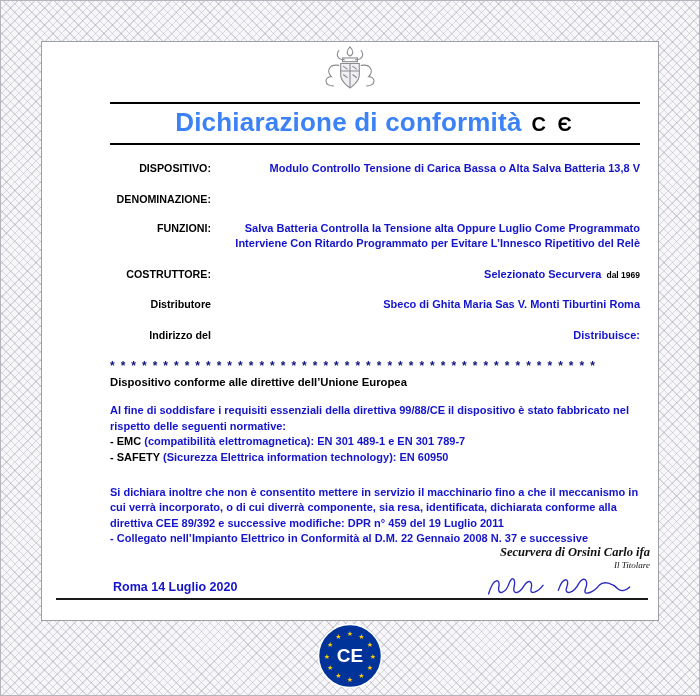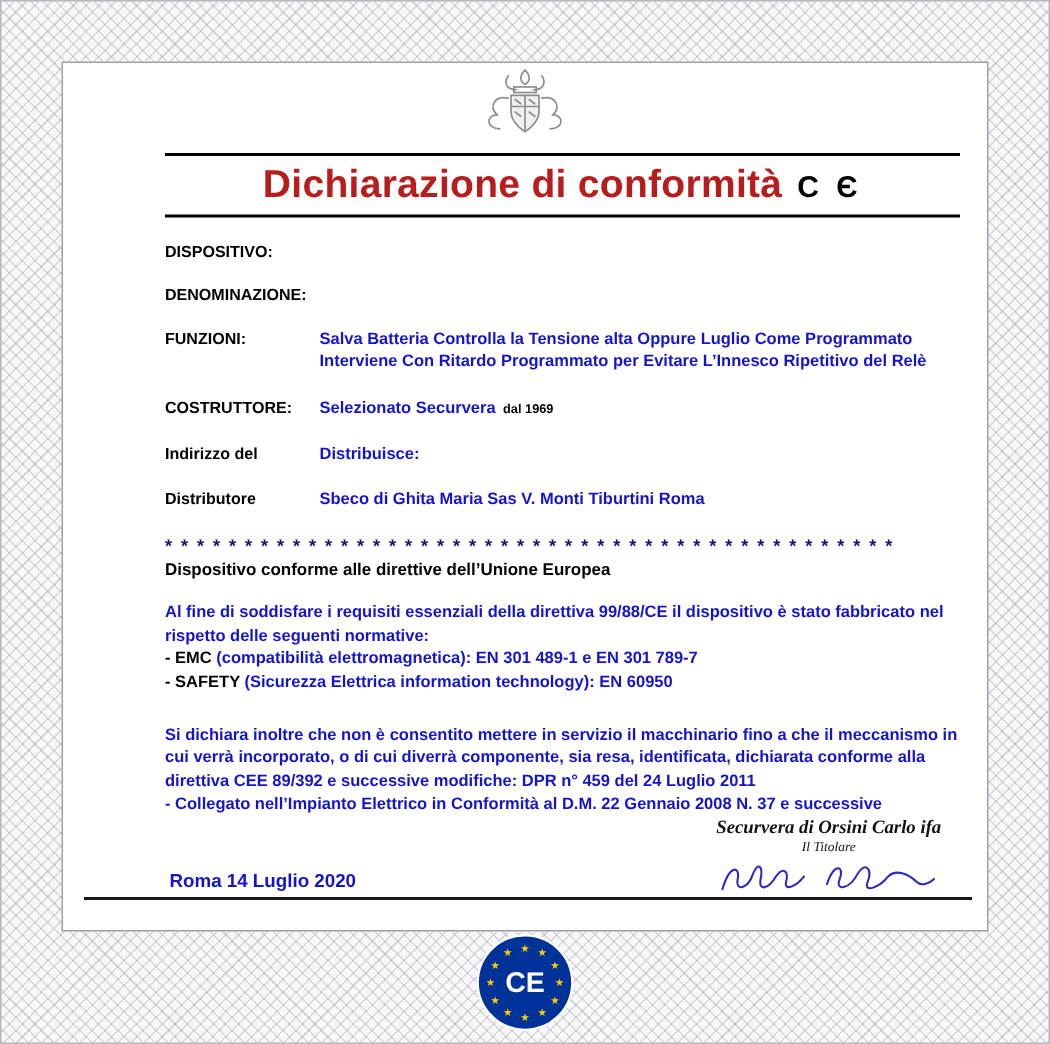--- a/index.html
+++ b/index.html
@@ -7,37 +7,37 @@
   body{width:700px;height:696px;font-family:"Liberation Sans",sans-serif;}
   .page{position:relative;width:700px;height:696px;overflow:hidden;border:1px solid #b5b5bd;
     background:
       repeating-linear-gradient(45deg, rgba(140,140,155,.30) 0 1px, transparent 1px 6px),
       repeating-linear-gradient(-45deg, rgba(140,140,155,.30) 0 1px, transparent 1px 6px),
       #f7f7f9;}
   .panel{position:absolute;left:40px;right:40px;top:40px;bottom:74px;background:#fff;
     border:1px solid #9aa0a6;padding:2px 18px 0 68px;overflow:hidden;}
   .crest-wrap{margin-left:-50px;text-align:center;height:56px;}
   .title-block{border-top:2px solid #000;border-bottom:2px solid #000;padding:3px 0 5px 0;text-align:center;margin-top:2px;}
-  .title-text{font-size:26px;font-weight:bold;color:#b91c1c;letter-spacing:.2px;}
+  .title-text{font-size:26px;font-weight:bold;color:#3b82f6;letter-spacing:.2px;}
   .ce-mark{font-weight:600;font-size:20px;letter-spacing:3px;margin-left:10px;color:#000;}
   .fields{margin-top:6px;}
-  .frow{display:grid;grid-template-columns:101px 1fr;column-gap:2px;margin:16px 0;align-items:start;}
+  .frow{display:grid;grid-template-columns:101px 1fr;column-gap:2px;margin:16px 0;align-items:start;text-align:right;}
   .flabel{font-weight:bold;color:#000;font-size:10.7px;padding-top:1px;}
   .fvalue{font-weight:bold;color:#1414cc;font-size:11px;line-height:1.35;}
   .suffix{font-weight:bold;color:#000;font-size:8.5px;margin-left:5px;}
   .sep{margin:5px 0 1px 0;font-weight:bold;color:#101080;font-size:12px;letter-spacing:6px;white-space:nowrap;overflow:hidden;}
   .eu-heading{font-weight:bold;color:#000;font-size:11.3px;margin:3px 0 0 0;}
   .para{font-weight:bold;color:#1414cc;font-size:11px;line-height:1.42;}
   .p-standards{margin-top:9px;}
   .p-fab{margin-top:15px;}
   .p-decl{margin-top:19px;}
   .dark-label{color:#000;text-align:right;}
   .rule{position:absolute;left:14px;right:10px;bottom:20px;border-top:2px solid #1a1a1a;}
   .date{position:absolute;left:71px;bottom:26px;font-weight:bold;color:#1414cc;font-size:12.5px;}
-  .sig{position:absolute;right:8px;bottom:12px;text-align:center;width:195px;margin-top:22px;}
+  .sig{position:absolute;right:8px;bottom:12px;text-align:right;width:195px;margin-top:22px;}
   .sig-name{font-family:"Liberation Serif",serif;font-style:italic;font-weight:600;font-size:12.5px;color:#111;}
   .sig-role{font-family:"Liberation Serif",serif;font-style:italic;font-size:9px;color:#111;}
   .eu-emblem{position:absolute;left:50%;bottom:2px;transform:translateX(-50%);}
 </style>
 </head>
 <body>
 
 <div class="page">
   <div class="panel">
 
@@ -57,55 +57,56 @@
       </svg>
     </div>
 
     <div class="title-block">
       <span class="title-text">Dichiarazione di conformità</span><span class="ce-mark">C Є</span>
     </div>
 
     <div class="fields">
       <div class="frow">
         <div class="flabel">DISPOSITIVO:</div>
+        <div class="fvalue">Modulo Controllo Tensione di Carica Bassa o Alta Salva Batteria 13,8 V</div>
       </div>
       <div class="frow">
         <div class="flabel">DENOMINAZIONE:</div>
       </div>
       <div class="frow">
         <div class="flabel">FUNZIONI:</div>
         <div class="fvalue">Salva Batteria Controlla la Tensione alta Oppure Luglio Come Programmato Interviene Con Ritardo Programmato per Evitare L’Innesco Ripetitivo del Relè</div>
       </div>
       <div class="frow">
         <div class="flabel">COSTRUTTORE:</div>
         <div class="fvalue"><span>Selezionato Securvera</span><span class="suffix">dal 1969</span></div>
       </div>
       <div class="frow">
+        <div class="flabel">Distributore</div>
+        <div class="fvalue">Sbeco di Ghita Maria Sas V. Monti Tiburtini Roma</div>
+      </div>
+      <div class="frow">
         <div class="flabel">Indirizzo del</div>
         <div class="fvalue">Distribuisce:</div>
-      </div>
-      <div class="frow">
-        <div class="flabel">Distributore</div>
-        <div class="fvalue">Sbeco di Ghita Maria Sas V. Monti Tiburtini Roma</div>
       </div>
     </div>
 
     <div class="sep">**********************************************</div>
 
     <div class="eu-heading">Dispositivo conforme alle direttive dell’Unione Europea</div>
 
 
     <div class="para p-fab">
       <div>Al fine di soddisfare i requisiti essenziali della direttiva 99/88/CE il dispositivo è stato fabbricato nel rispetto delle seguenti normative:</div>
       <div><span class="dark-label">- EMC</span> <span>(compatibilità elettromagnetica): EN 301 489-1 e EN 301 789-7</span></div>
       <div><span class="dark-label">- SAFETY</span> <span>(Sicurezza Elettrica information technology): EN 60950</span></div>
     </div>
 
     <div class="para p-decl">
-      <div>Si dichiara inoltre che non è consentito mettere in servizio il macchinario fino a che il meccanismo in cui verrà incorporato, o di cui diverrà componente, sia resa, identificata, dichiarata conforme alla direttiva CEE 89/392 e successive modifiche: DPR n° 459 del 24 Luglio 2011</div>
+      <div>Si dichiara inoltre che non è consentito mettere in servizio il macchinario fino a che il meccanismo in cui verrà incorporato, o di cui diverrà componente, sia resa, identificata, dichiarata conforme alla direttiva CEE 89/392 e successive modifiche: DPR n° 459 del 19 Luglio 2011</div>
       <div>- Collegato nell’Impianto Elettrico in Conformità al D.M. 22 Gennaio 2008 N. 37 e successive</div>
     </div>
 
     <div class="rule"></div>
     <div class="date">Roma 14 Luglio 2020</div>
 
     <div class="sig">
       <div class="sig-name">Securvera di Orsini Carlo ifa</div>
       <div class="sig-role">Il Titolare</div>
       <svg width="180" height="34" viewBox="0 0 180 40">

